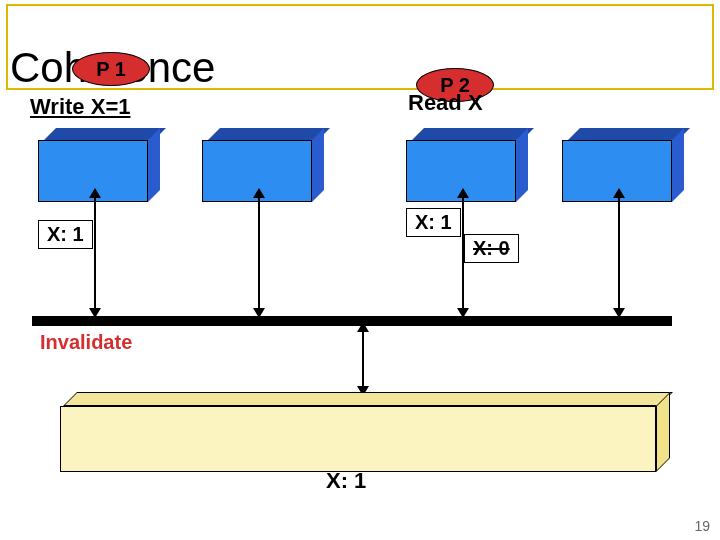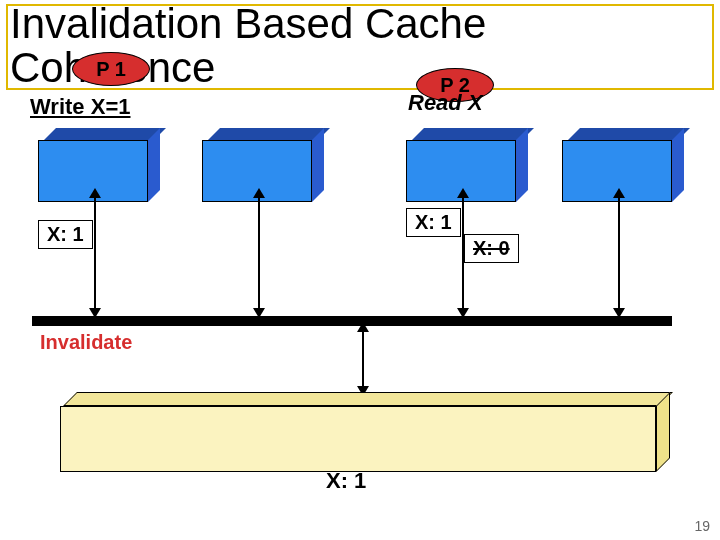--- a/index.html
+++ b/index.html
@@ -40,21 +40,21 @@
   .e1 { left: 72px;  top: 52px; width: 78px; height: 34px; }
   .e2 { left: 416px; top: 56px; width: 78px; height: 34px; margin-top: 12px; }
 
   .action {
     position: absolute;
     font-size: 22px;
     color: #000;
     font-weight: bold;
   }
   .a1 { left: 30px;  top: 94px; text-decoration: underline; }
-  .a2 { left: 408px; top: 90px; font-style: italic; }
+  .a2 { left: 408px; top: 90px; }
 
   .cache {
     position: absolute;
     width: 110px; height: 62px;
   }
   .cache .top  { position:absolute; left:12px; top:0;  width:110px; height:12px; background:#1f4aa8; transform: skewX(-45deg); }
   .cache .side { position:absolute; left:110px; top:6px; width:12px; height:62px; background:#2a5bcf; transform: skewY(-45deg); }
   .cache .face { position:absolute; left:0; top:12px; width:110px; height:62px; background:#2d8df0; border:1px solid #000; }
   .c1 { left: 38px;  top: 128px; }
   .c2 { left: 202px; top: 128px; }
@@ -133,21 +133,21 @@
     right: 10px; bottom: 6px;
     font-size: 14px;
     color: #666;
   }
 </style>
 </head>
 <body>
 
 <div class="frame"></div>
 <div class="title">
-  <span>Invalidation Based Cache</span><br>
+  <br>
   <span>Coherence</span>
 </div>
 
 <div class="ellipse e1">
   <span>P 1</span>
 </div>
 <div class="ellipse e2">
   <span>P 2</span>
 </div>
 

